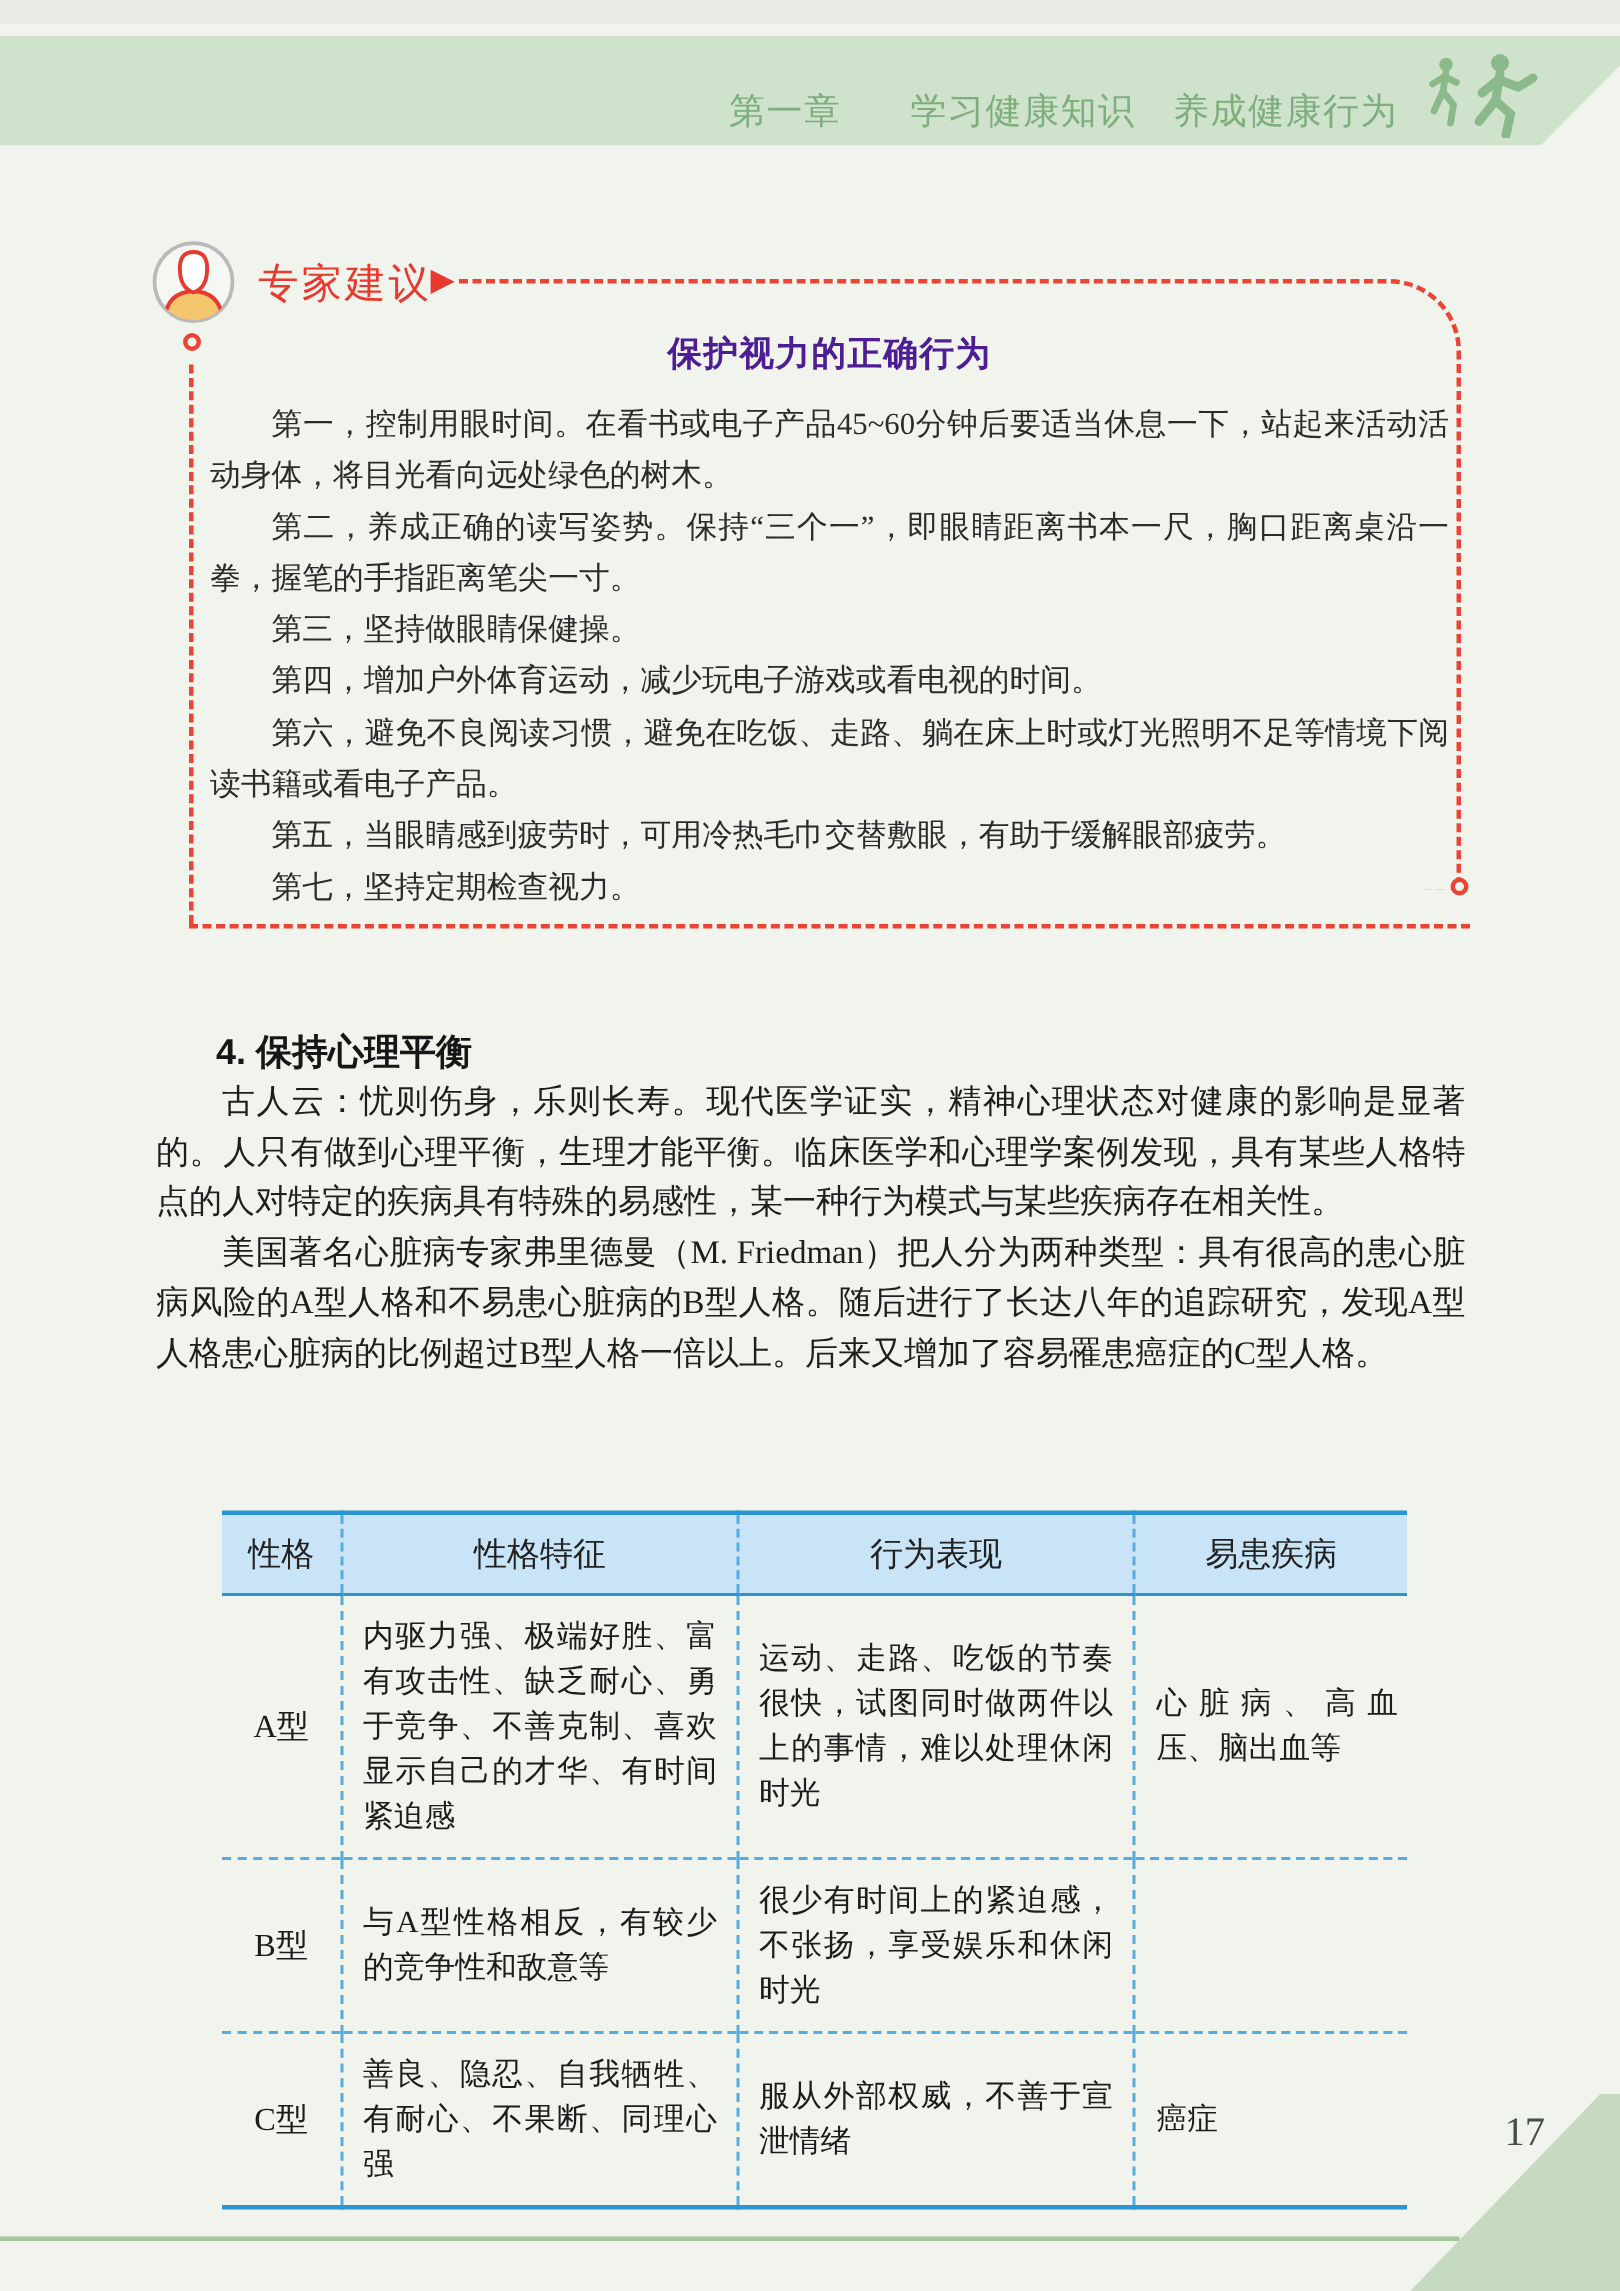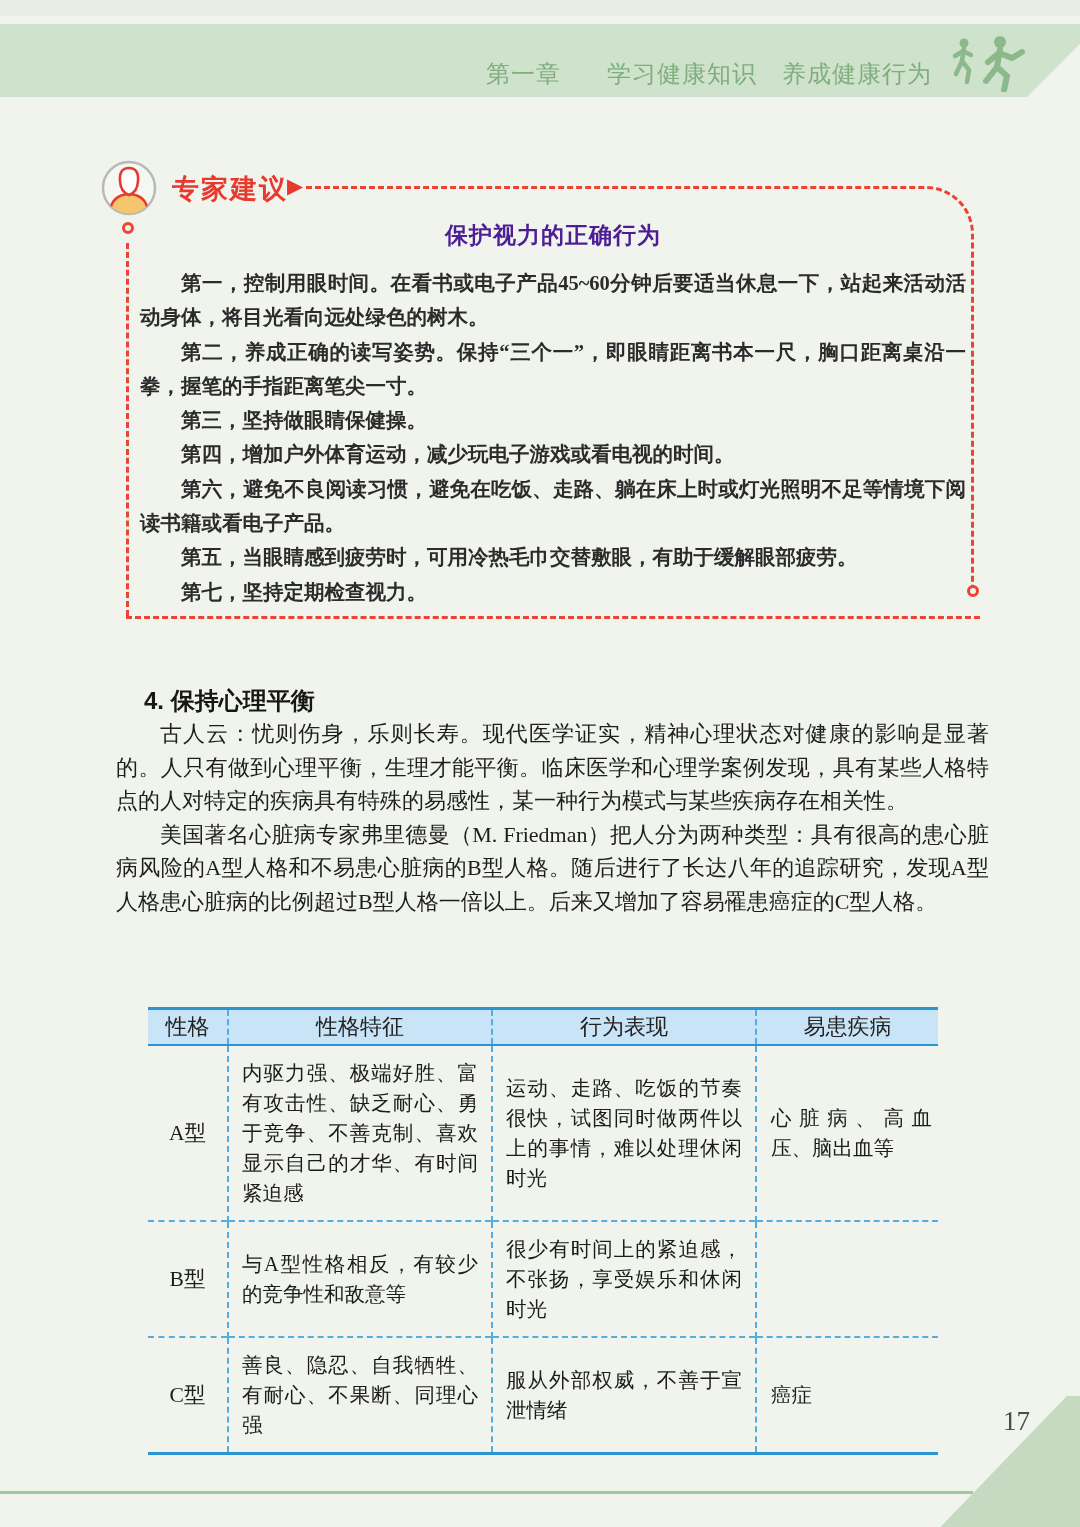--- a/index.html
+++ b/index.html
@@ -21,21 +21,21 @@
     display:flex; align-items:baseline; gap:46px;
     font-family:"Liberation Sans","DejaVu Sans",sans-serif;
     font-size:24px; color:#7fae7e; letter-spacing:1px; white-space:pre;
   }
   .runners { position:absolute; right:52px; top:18px; }
   
   .avatar { position:absolute; left:100px; top:143px; }
   .advice-label {
     position:absolute; left:172px; top:155px;
     font-family:"Liberation Sans","DejaVu Sans",sans-serif;
-    font-weight:bold; font-size:27px; color:#e8392e; letter-spacing:2px;
+    font-weight:normal; font-size:27px; color:#e8392e; letter-spacing:2px;
   }
   .advice-pointer {
     position:absolute; left:287px; top:158px;
     color:#e8392e; font-size:21px;
     font-family:"DejaVu Sans",sans-serif;
   }
   .dash-topright {
     position:absolute; left:306px; top:170px; width:668px; height:407px;
     border-top:3px dashed #ec4434; border-right:3px dashed #ec4434;
     border-top-right-radius:48px;
@@ -55,48 +55,48 @@
   .ring-tl { left:122px; top:206px; }
   .ring-br { left:967px; top:569px; }
   .advice-body { position:absolute; left:140px; top:204px; width:826px; }
   .advice-title {
     text-align:center; font-family:"Liberation Sans","DejaVu Sans",sans-serif;
     font-weight:bold; font-size:23px; color:#4c1d95; margin-bottom:15px;
     letter-spacing:1px;
   }
   .advice-body p {
     font-size:20.5px; line-height:34.3px; text-indent:2em;
-    text-align:justify; color:#2b2b2b;font-weight:bold;
+    text-align:justify; color:#2b2b2b;
   }
   
   .sec-heading {
     position:absolute; left:144px; top:669px;
     font-family:"Liberation Sans","DejaVu Sans",sans-serif;
     font-weight:bold; font-size:24px; color:#161616;
   }
-  .paras { position:absolute; left:116px; top:701px; width:873px; }
+  .paras { position:absolute; left:104px; top:701px; width:873px; }
   .paras p {
     font-size:22px; line-height:33.6px; text-indent:2em; text-align:justify;
   }
   
   .tbl-title {
     position:absolute; left:0; top:950px; width:1080px; text-align:center;
     font-family:"Liberation Sans","DejaVu Sans",sans-serif;
     font-size:21px; color:#e2482b; letter-spacing:1px;
   }
   table.personality {
     position:absolute; left:148px; top:991px; width:790px;
     border-collapse:collapse; table-layout:fixed;
     border-top:3px solid #2a95d2; border-bottom:3px solid #2a95d2;
   }
   table.personality th {
     background:#c9e4f6; border-bottom:2px solid #2a95d2;
     font-family:"Liberation Sans","DejaVu Sans",sans-serif;
     font-weight:normal; font-size:22px; color:#222;
-    height:36px; text-align:center; vertical-align:middle;
+    height:54px; text-align:center; vertical-align:middle;
   }
   table.personality td {
     font-size:20.5px; line-height:30px; color:#1c1c1c;
     vertical-align:middle; padding:12px 13px;
     text-align:justify;
   }
   table.personality td.c-type {
     text-align:center; padding:0; font-size:21.5px;
   }
   table.personality td.c-disease { padding:12px 6px 12px 14px; }

